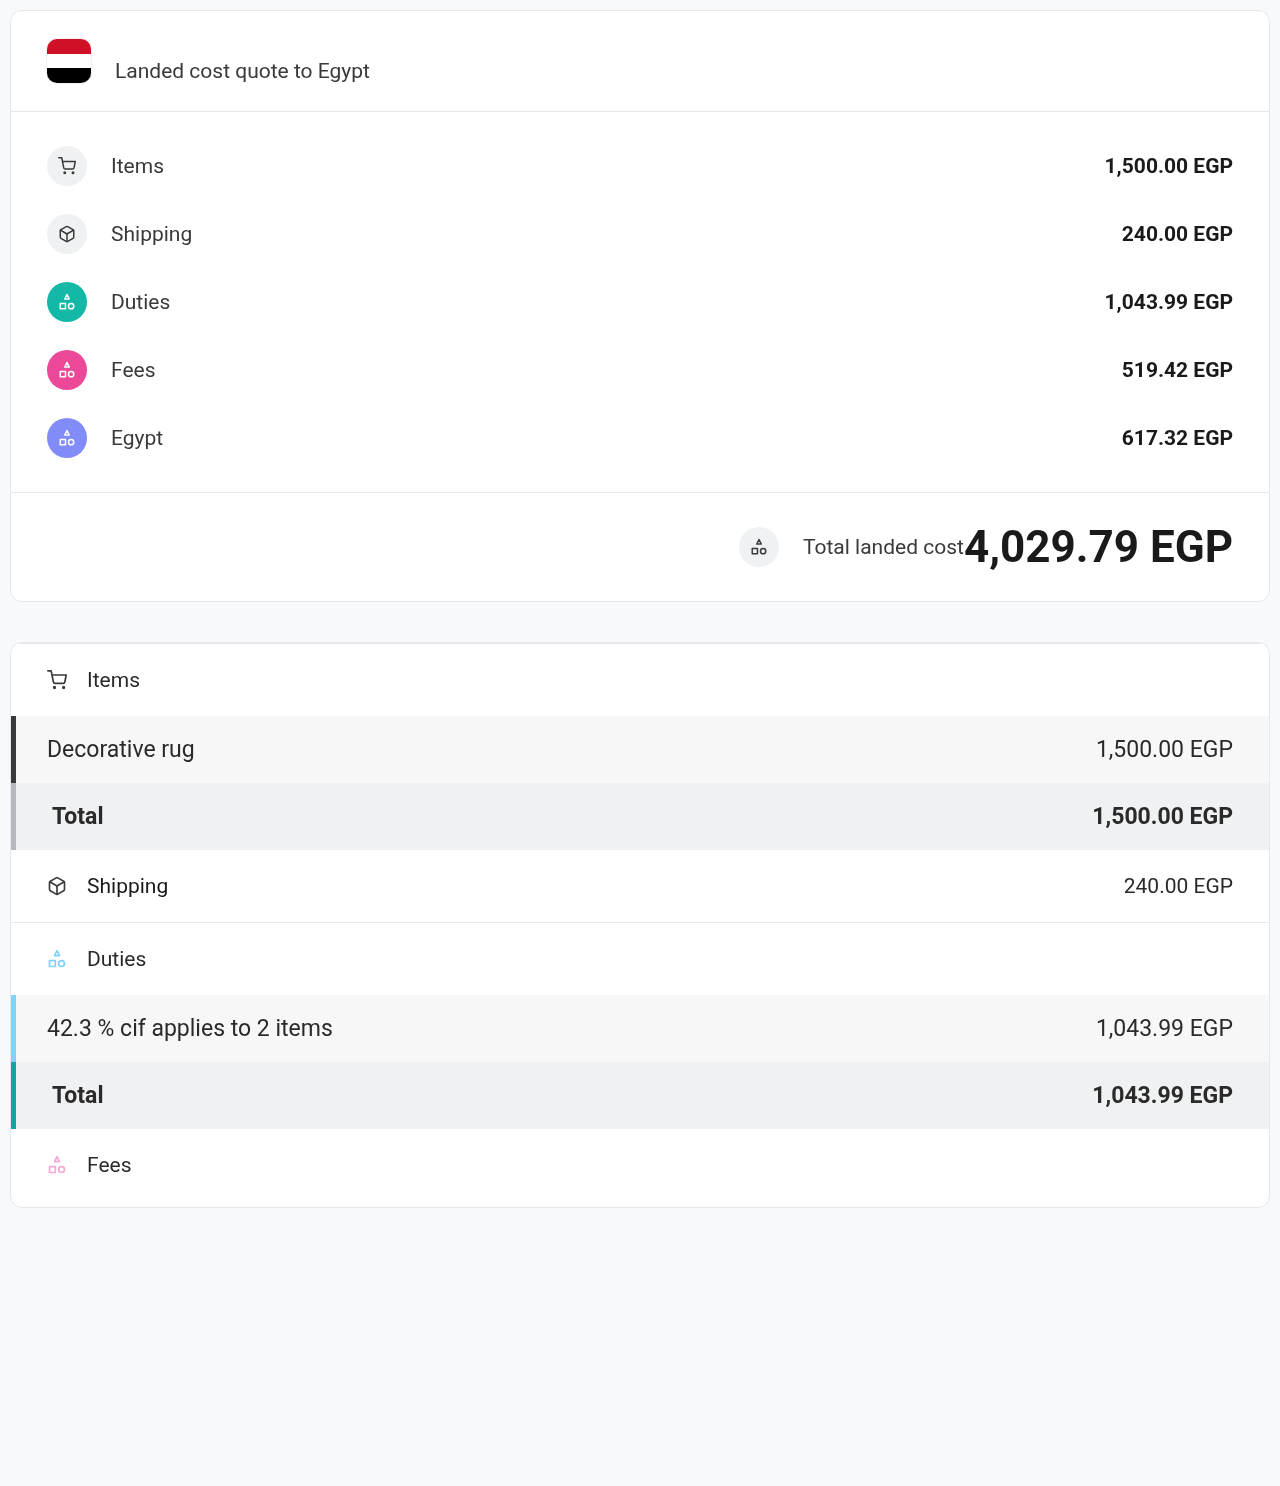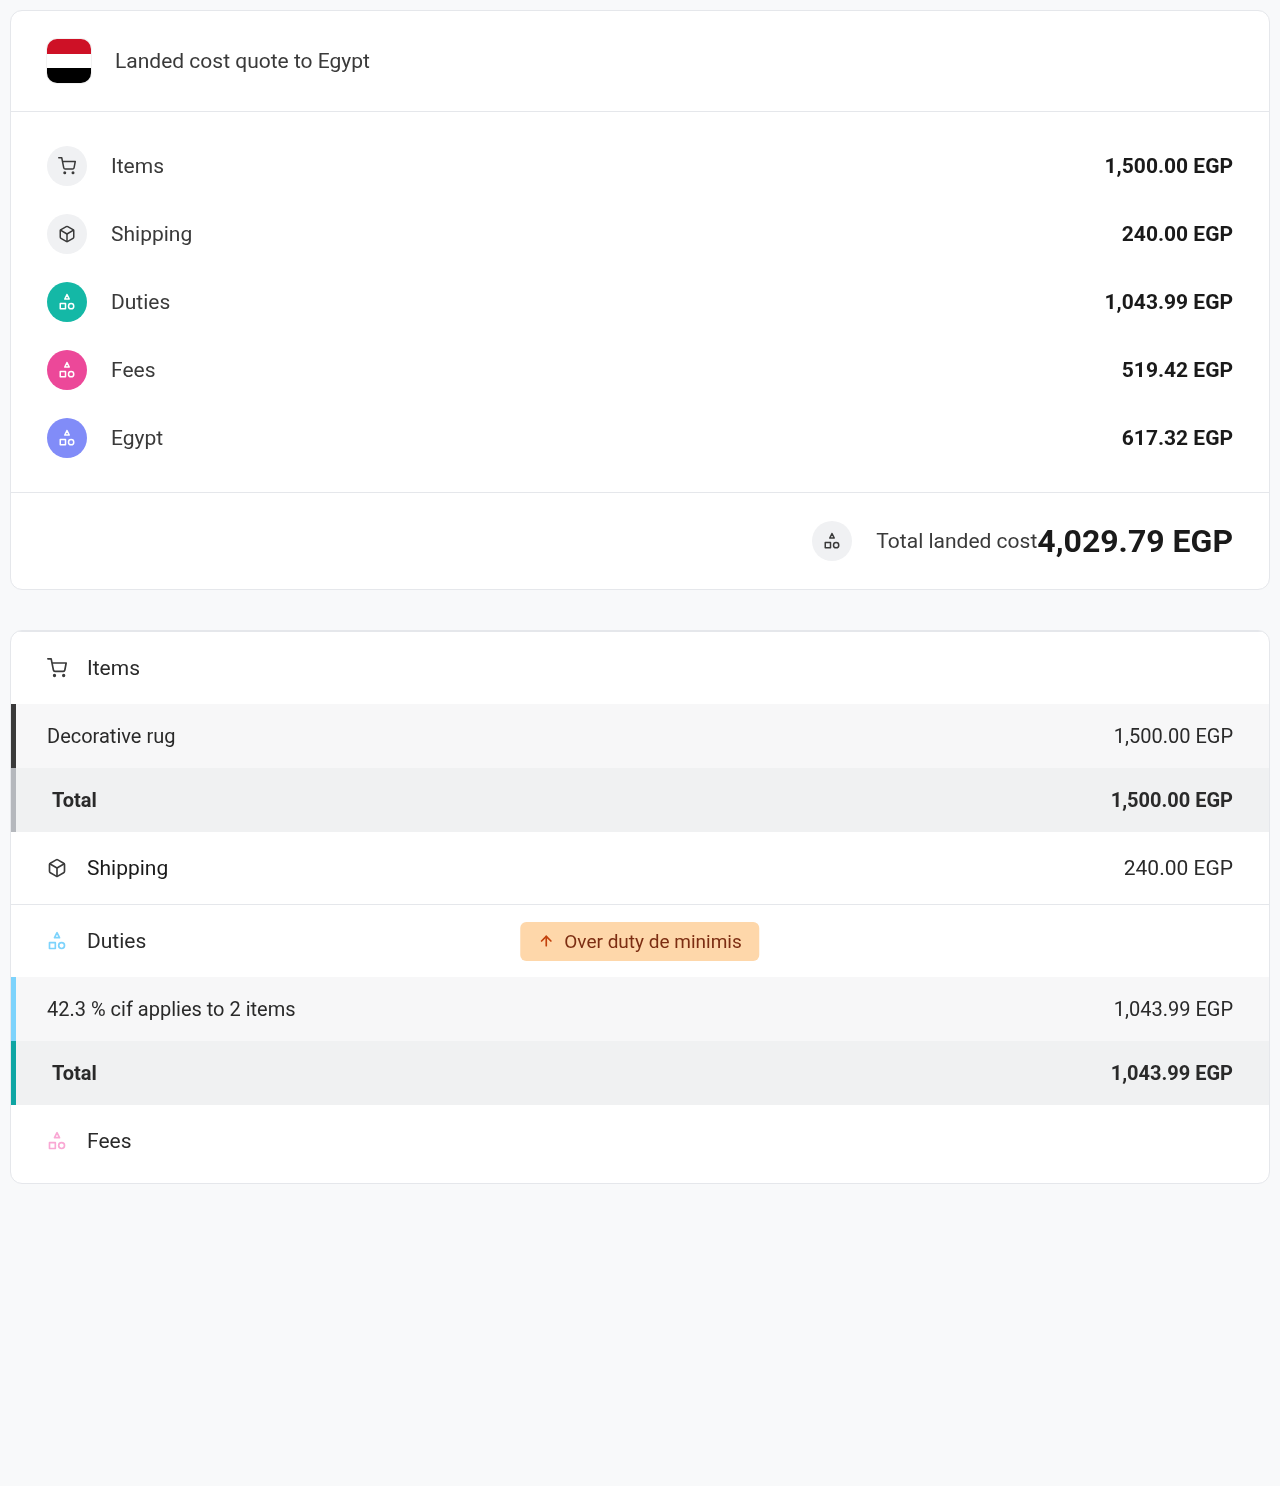--- a/index.html
+++ b/index.html
@@ -11,21 +11,21 @@
 }
 .card {
   background: #fff;
   border: 1px solid #e5e7eb;
   border-radius: 12px;
   margin-bottom: 40px;
   overflow: hidden;
 }
 .card-header {
   display: flex;
-  align-items: center;
+  align-items: flex-end;
   padding: 28px 36px;
   gap: 24px;
 }
 .flag {
   width: 44px;
   height: 44px;
   border-radius: 10px;
   overflow: hidden;
   display: flex;
   flex-direction: column;
@@ -77,21 +77,21 @@
 }
 .total-section {
   padding: 28px 36px;
 }
 .total-row {
   display: flex;
   align-items: center;
   justify-content: flex-end;
 }
 .total-value {
-  font-size: 32px;
+  font-size: 44px;
   font-weight: 700;
   color: #1a1a1a;
 }
 .breakdown-title {
   font-size: 26px;
   font-weight: 600;
   padding: 32px 36px 28px;
 }
 .section-header {
   display: flex;
@@ -101,21 +101,21 @@
   font-size: 21px;
   color: #2a2a2a;
   position: relative;
 }
 .section-header svg { width: 20px; height: 20px; flex-shrink: 0; }
 .data-row {
   display: flex;
   align-items: center;
   justify-content: space-between;
   padding: 20px 36px;
-  font-size: 20px;
+  font-size: 23px;
   position: relative;
 }
 .row-band {
   position: absolute;
   left: 0; top: 0; bottom: 0;
   width: 5px;
 }
 .band-dark { background: #3a3a3a; }
 .band-light { background: #b5b8bd; }
 .band-teal-l { background: #7dd3fc; }
@@ -287,27 +287,20 @@
   </div>
   <div class="divider"></div>
 
   <div class="section-header">
     <svg viewBox="0 0 24 24" fill="none" stroke="#7dd3fc" stroke-width="2" stroke-linecap="round" stroke-linejoin="round">
         <polygon points="12 2 9 8 15 8"></polygon>
         <rect x="3" y="14" width="7" height="7"></rect>
         <circle cx="17.5" cy="17.5" r="3.5"></circle>
       </svg>
     <span>Duties</span>
-    <span class="badge center-badge">
-      <svg viewBox="0 0 24 24" fill="none" stroke="#c2410c" stroke-width="2.5" stroke-linecap="round" stroke-linejoin="round">
-          <line x1="12" y1="19" x2="12" y2="5"></line>
-          <polyline points="5 12 12 5 19 12"></polyline>
-        </svg>
-      <span>Over duty de minimis</span>
-    </span>
   </div>
 
   <div class="data-row bg-light">
     <div class="row-band band-teal-l"></div>
     <span class="data-label">42.3 % cif applies to 2 items</span>
     <span class="data-value">1,043.99 EGP</span>
   </div>
 
   <div class="data-row bg-mid">
     <div class="row-band band-teal"></div>

